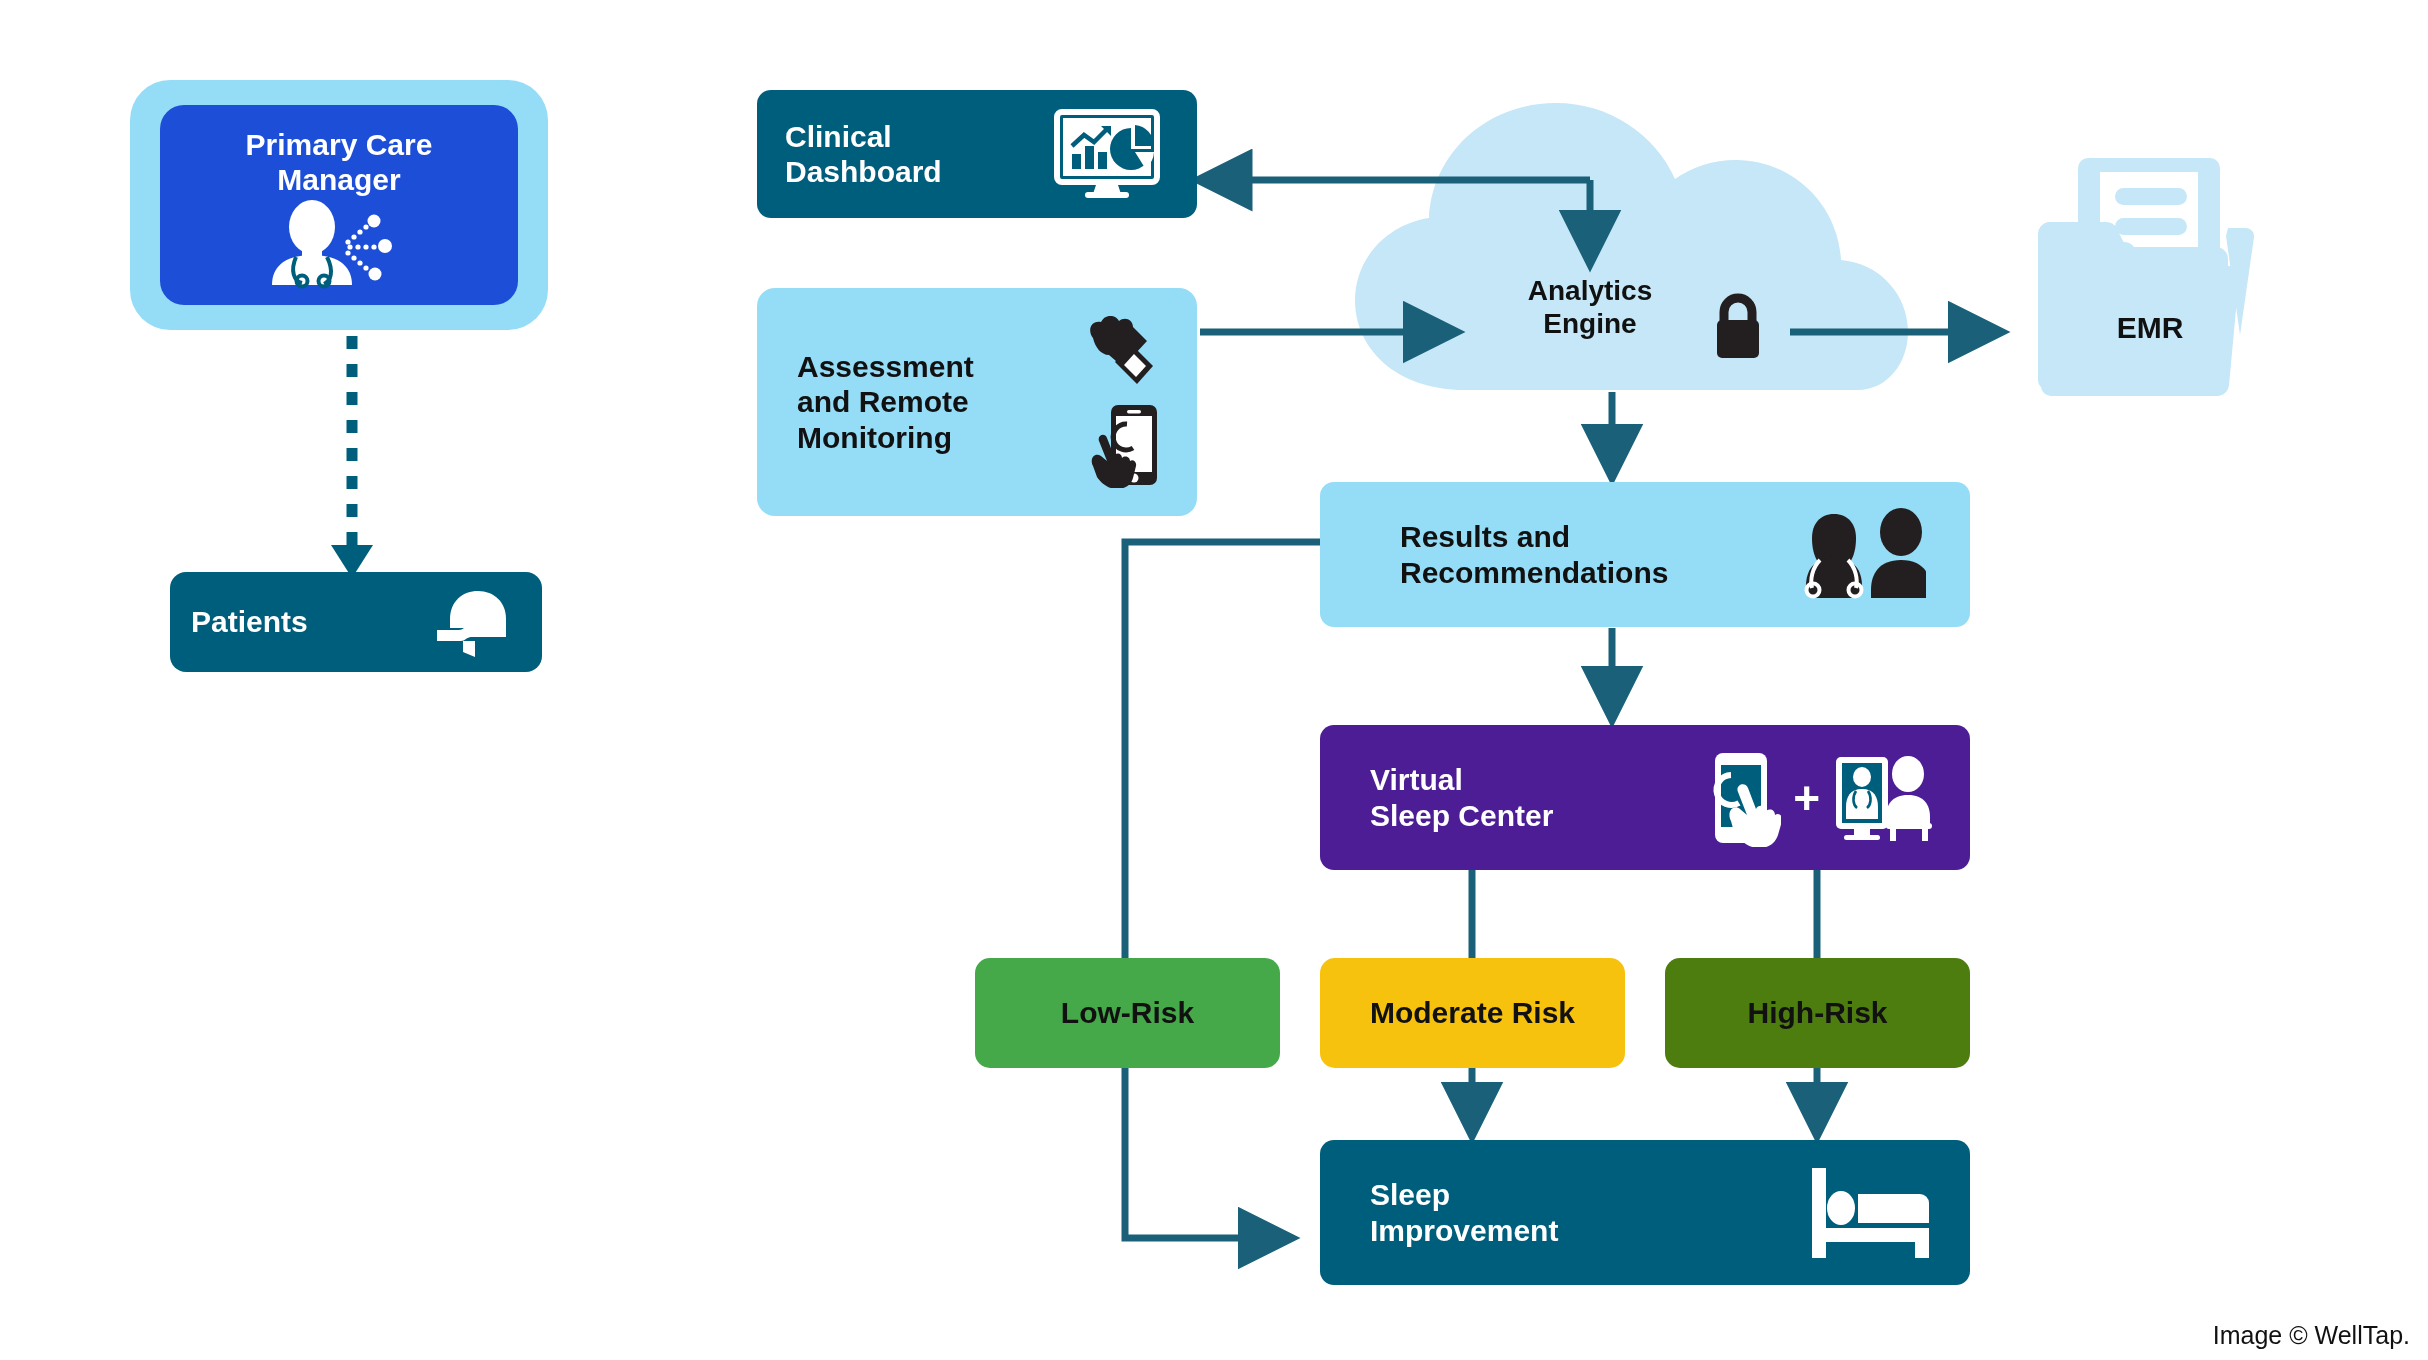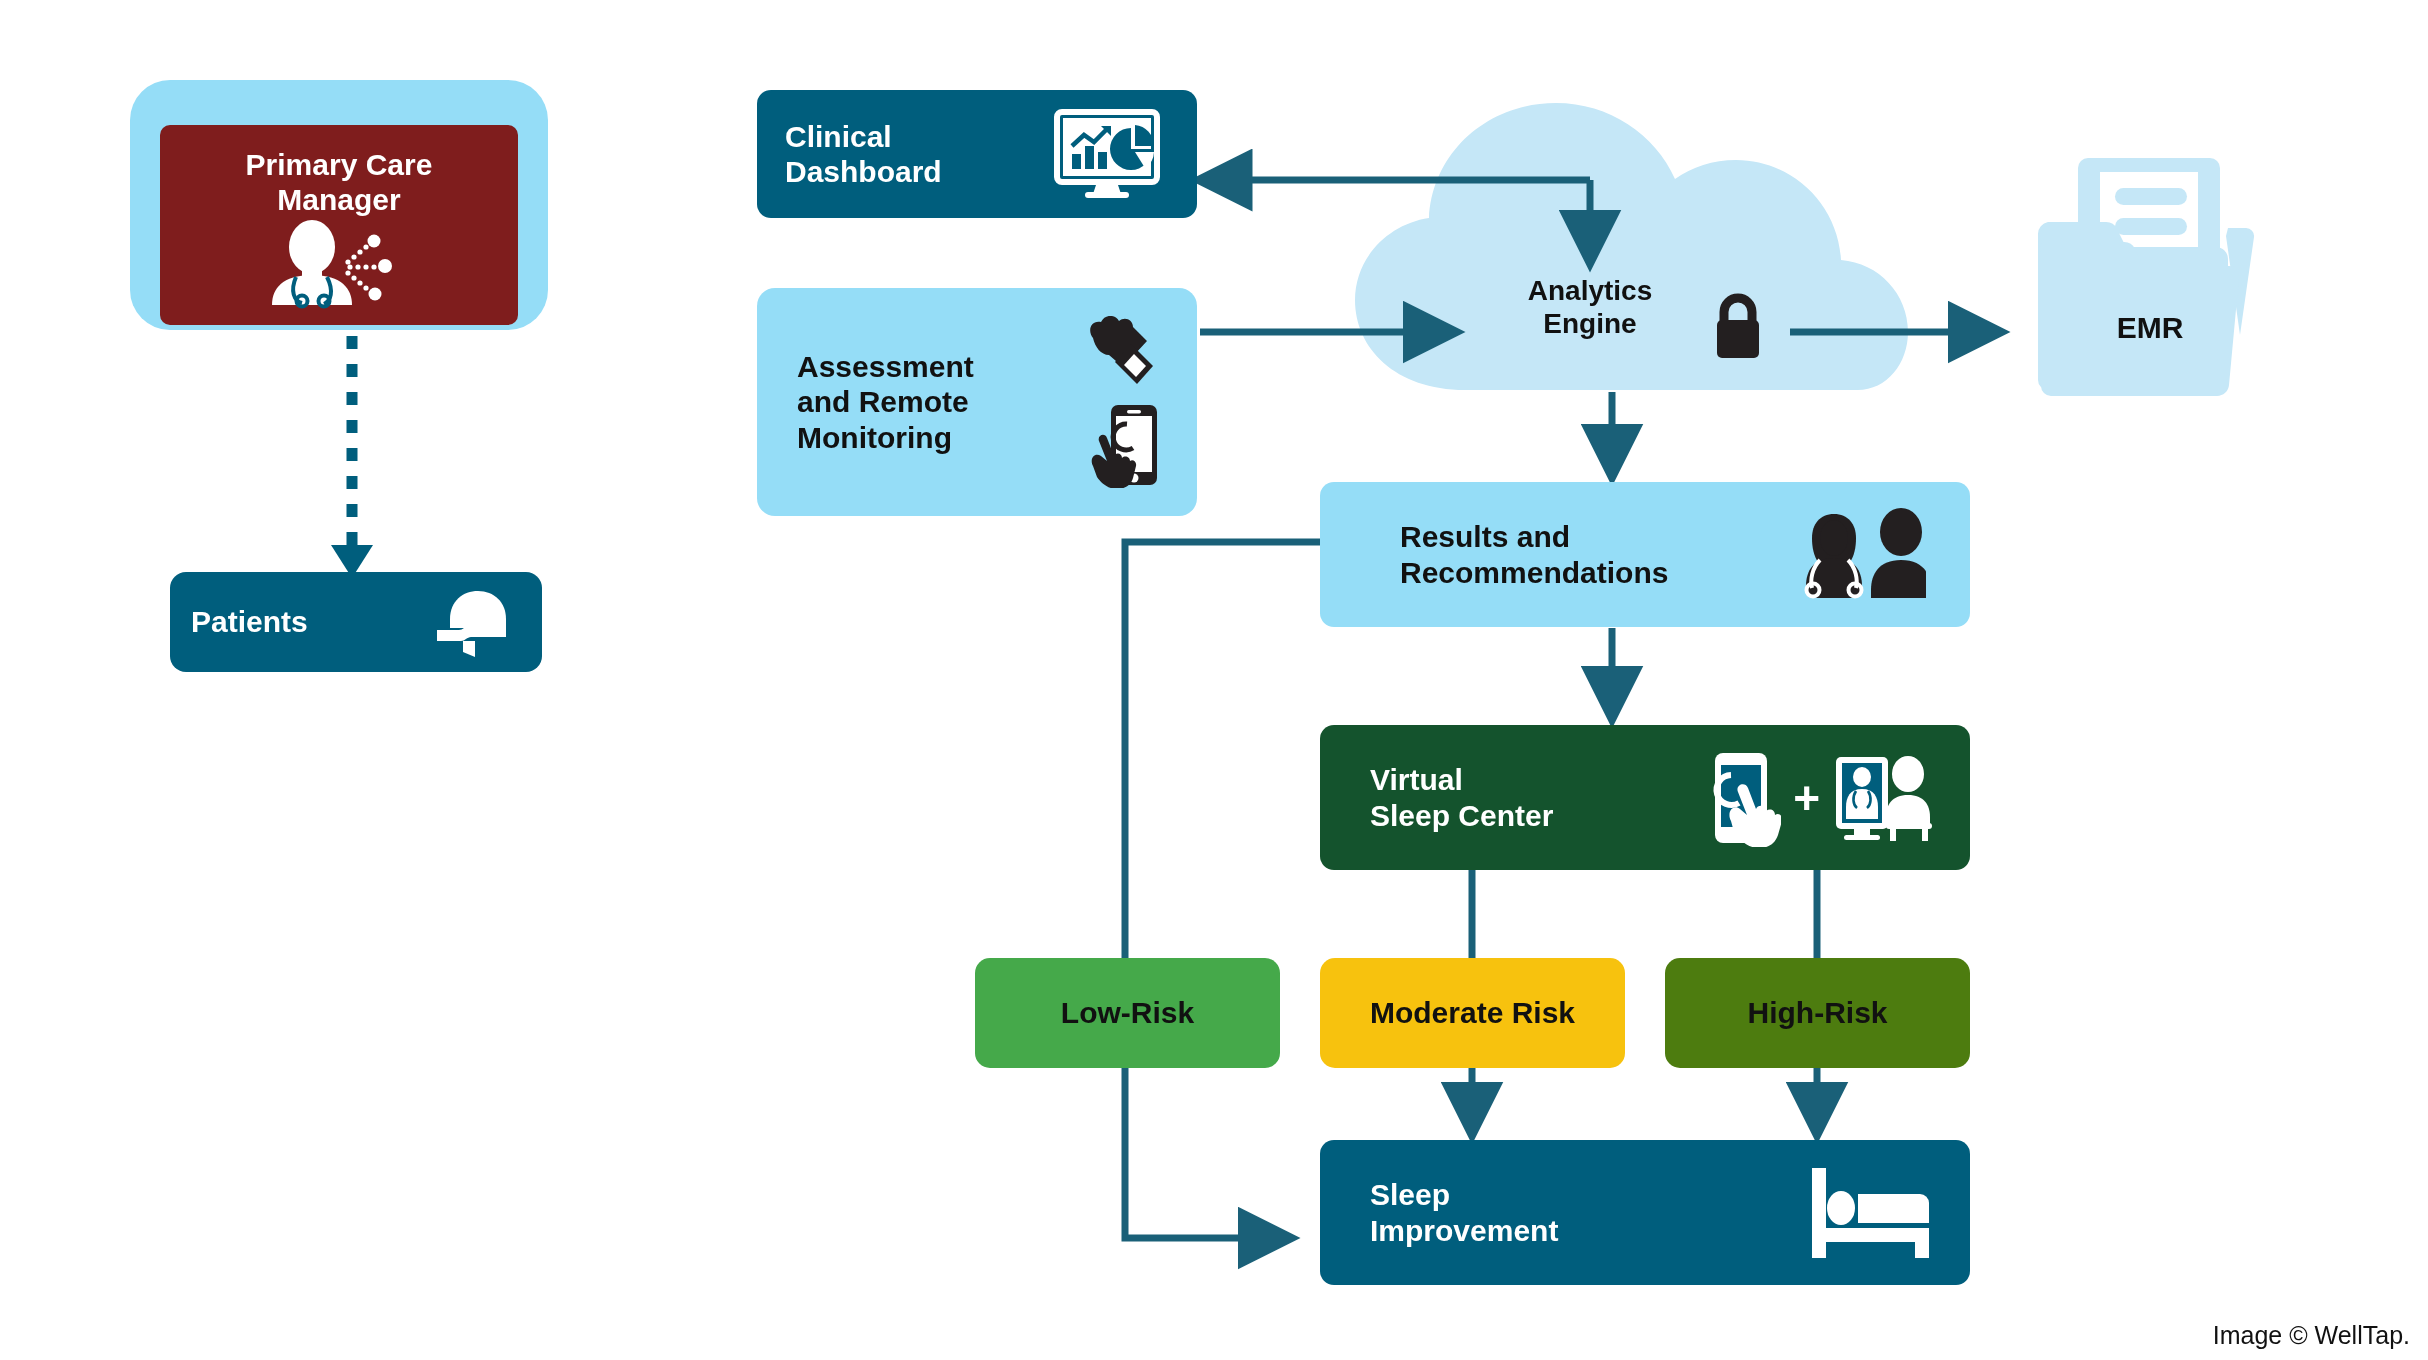--- a/index.html
+++ b/index.html
@@ -33,26 +33,25 @@
   #pcm-outer {
     left: 130px; top: 80px;
     width: 418px; height: 250px;
     background: #95DDF7;
     border-radius: 40px;
     z-index: 2;
   }
   #pcm-inner {
     left: 160px; top: 105px;
     width: 358px; height: 200px;
-    background: #7f1d1d;
-    border-radius: 10px;
+    background: #1d4ed8;
+    border-radius: 24px;
     flex-direction: column;
     justify-content: flex-start;
     padding-top: 22px;
-    margin-top: 20px;
   }
   #pcm-inner .label {
     color: #ffffff;
     font-size: 30px;
     text-align: center;
     width: 100%;
   }
   #pcm-icon {
     position: absolute;
     left: 50%;
@@ -131,21 +130,21 @@
     border-radius: 14px;
     padding-left: 80px;
     justify-content: space-between;
     padding-right: 44px;
   }
   #results .label { color:#111; font-size: 30px; }
   
   #vsc {
     left: 1320px; top: 725px;
     width: 650px; height: 145px;
-    background: #14532d;
+    background: #4c1d95;
     border-radius: 14px;
     padding-left: 50px;
     justify-content: space-between;
     padding-right: 34px;
   }
   #vsc .label { color:#fff; font-size: 30px; }
   
   .risk {
     top: 958px;
     height: 110px;

